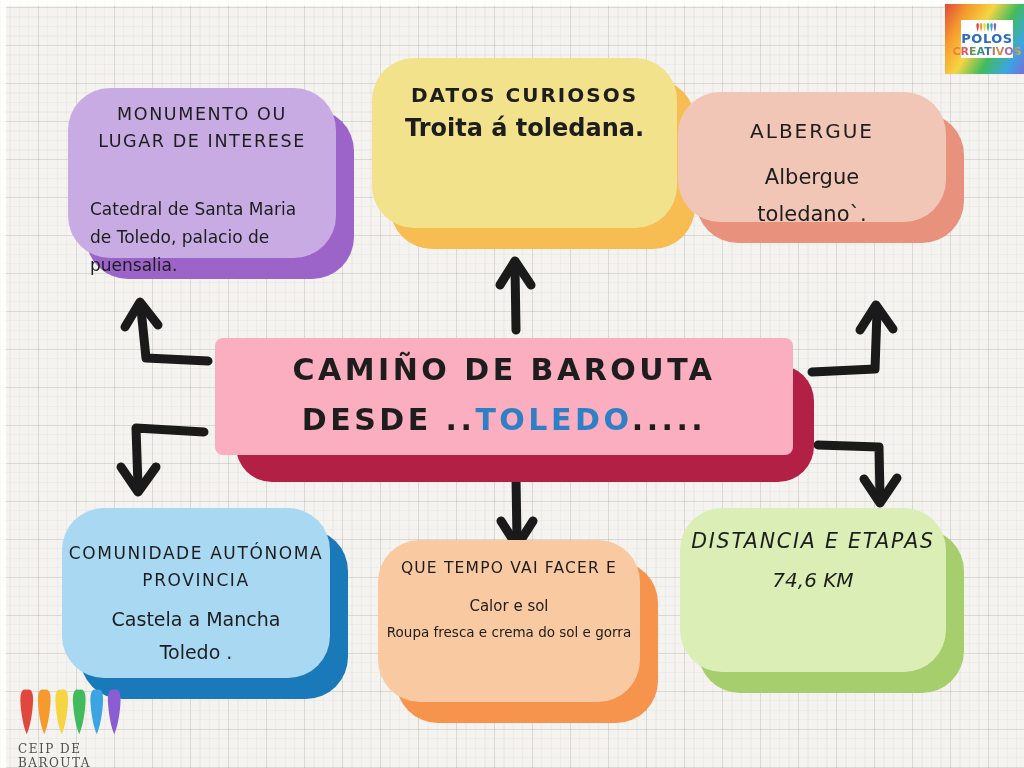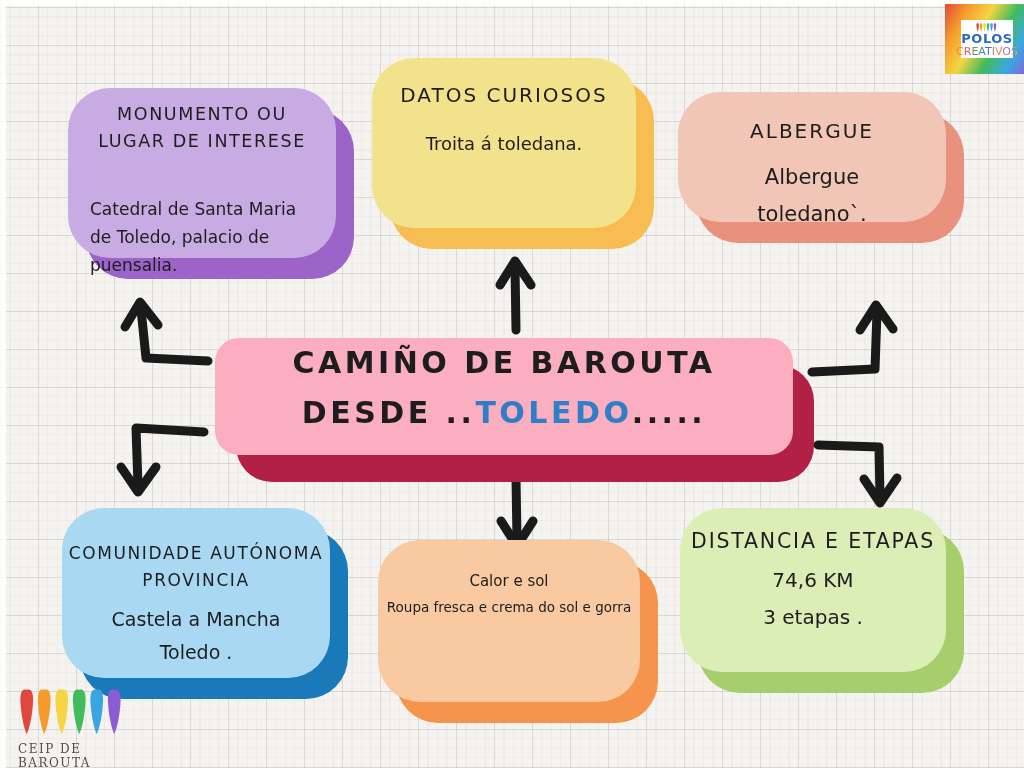--- a/index.html
+++ b/index.html
@@ -21,58 +21,58 @@
   .node{position:absolute;}
   .node .shadow{position:absolute;inset:0;border-radius:42px;transform:translate(18px,21px);}
   .node .card{position:absolute;inset:0;border-radius:42px;display:flex;flex-direction:column;align-items:center;text-align:center;}
   .title{letter-spacing:1.6px;line-height:27px;font-size:17.5px;}
   .body{line-height:30px;}
 
   .node--monumento{left:68px;top:88px;width:268px;height:170px;}
   .node--monumento .card{padding-top:13px;}
   .node--monumento .body{width:100%;text-align:left;padding-left:22px;box-sizing:border-box;font-size:17px;line-height:28px;margin-top:2px;}
 
-  .node--datos{left:372px;top:58px;width:264px;height:170px;}
+  .node--datos{left:372px;top:58px;width:305px;height:170px;font-weight:bold;}
   .node--datos .card{padding-top:24px;}
   .node--datos .title{font-size:20px;letter-spacing:2px;}
-  .node--datos .body{font-size:18px;margin-top:20px;}
+  .node--datos .body{font-size:24px;margin-top:4px;}
 
   .node--albergue{left:678px;top:92px;width:268px;height:130px;}
   .node--albergue .card{padding-top:26px;}
   .node--albergue .title{font-size:20px;letter-spacing:2px;}
   .node--albergue .body{font-size:21px;line-height:37px;margin-top:14px;}
 
   .node--comunidade{left:62px;top:508px;width:268px;height:170px;}
   .node--comunidade .card{padding-top:32px;}
   .node--comunidade .title{font-size:17px;}
   .node--comunidade .body{font-size:19px;line-height:33px;margin-top:9px;}
 
   .node--tempo{left:378px;top:540px;width:262px;height:162px;}
   .node--tempo .card{padding-top:16px;}
   .node--tempo .title{font-size:15.5px;line-height:25px;letter-spacing:1.2px;}
   .node--tempo .body-1{font-size:15px;margin-top:16px;}
   .node--tempo .body-2{font-size:13.5px;margin-top:9px;}
 
-  .node--distancia{left:680px;top:508px;width:266px;height:164px;}
+  .node--distancia{left:680px;top:508px;width:266px;height:164px;font-style:italic;}
   .node--distancia .card{padding-top:20px;}
   .node--distancia .title{font-size:20.5px;letter-spacing:1.8px;}
   .node--distancia .body{font-size:20px;line-height:37px;margin-top:7px;}
 
   .node--center{left:215px;top:338px;width:578px;height:117px;}
   .node--center .shadow{border-radius:36px;transform:translate(21px,27px);}
-  .node--center .card{border-radius:24px;}
+  .node--center .card{border-radius:8px;padding-top:7px;}
   .center-line{font-weight:bold;font-size:30px;letter-spacing:3.5px;line-height:50px;white-space:nowrap;}
 
   
   .polos-logo{position:absolute;left:933px;top:4px;width:84px;height:70px;
     background:linear-gradient(120deg,#e0473d,#f59b2d,#f5d544,#42bb5c,#3ba5e4,#8a5ed2);
     padding:16px;box-sizing:border-box;margin-left:12px;}
   .polos-inner{background:#fff;width:100%;height:100%;display:flex;flex-direction:column;align-items:center;justify-content:flex-start;padding-top:3px;box-sizing:border-box;}
   .polos-line1{font-size:13px;font-weight:bold;letter-spacing:.5px;line-height:14px;}
-  .polos-line2{font-size:11px;font-weight:normal;line-height:12px;
+  .polos-line2{font-size:11px;font-weight:bold;line-height:12px;
     background:linear-gradient(90deg,#f08c2e,#e84a6f,#3fae4f,#2a6cbf,#f08c2e,#8a5ed2,#f0b429);
     -webkit-background-clip:text;background-clip:text;color:transparent;}
   .ceip-logo{position:absolute;left:18px;top:688px;width:130px;}
   .ceip-label{font-size:12px;letter-spacing:1.5px;margin-top:2px;font-family:"DejaVu Serif","Liberation Serif",serif;}
 </style>
 </head>
 <body>
 
 <svg class="arrow-layer" viewBox="0 0 1024 768">
   <path d="M208,361 L146,358 L141,309" style="stroke: rgb(26, 26, 26);"></path>
@@ -148,35 +148,35 @@
       <div>Castela  a Mancha</div>
       <div>Toledo .</div>
     </div>
   </div>
 </div>
 
 <div class="node node--tempo">
   <div class="shadow" style="background-color: rgb(246, 148, 78);"></div>
   <div class="card" style="background-color: rgb(249, 201, 161);">
     <div class="title">
+      <div>QUE TEMPO VAI FACER E</div>
     </div>
     <div class="body-1">Calor e sol</div>
     <div class="body-2">Roupa fresca e crema do sol e gorra</div>
   </div>
 </div>
 
 <div class="node node--distancia">
   <div class="shadow" style="background-color: rgb(167, 206, 109);"></div>
   <div class="card" style="background-color: rgb(219, 238, 181);">
     <div class="title">
       <div>DISTANCIA E ETAPAS</div>
     </div>
     <div class="body">
       <div>74,6 KM</div>
-      <div>3 etapas .</div>
     </div>
   </div>
 </div>
 
 <div class="polos-logo">
   <div class="polos-inner">
     <svg width="62" height="25" viewBox="0 0 64 26">
       <defs>
           <path id="bs" d="M4,1 C7,0 8,3 7.5,9 C7,16 5.5,22 4,25 C2.5,22 1,16 0.5,9 C0,3 1,0 4,1 Z"></path>
         </defs>

